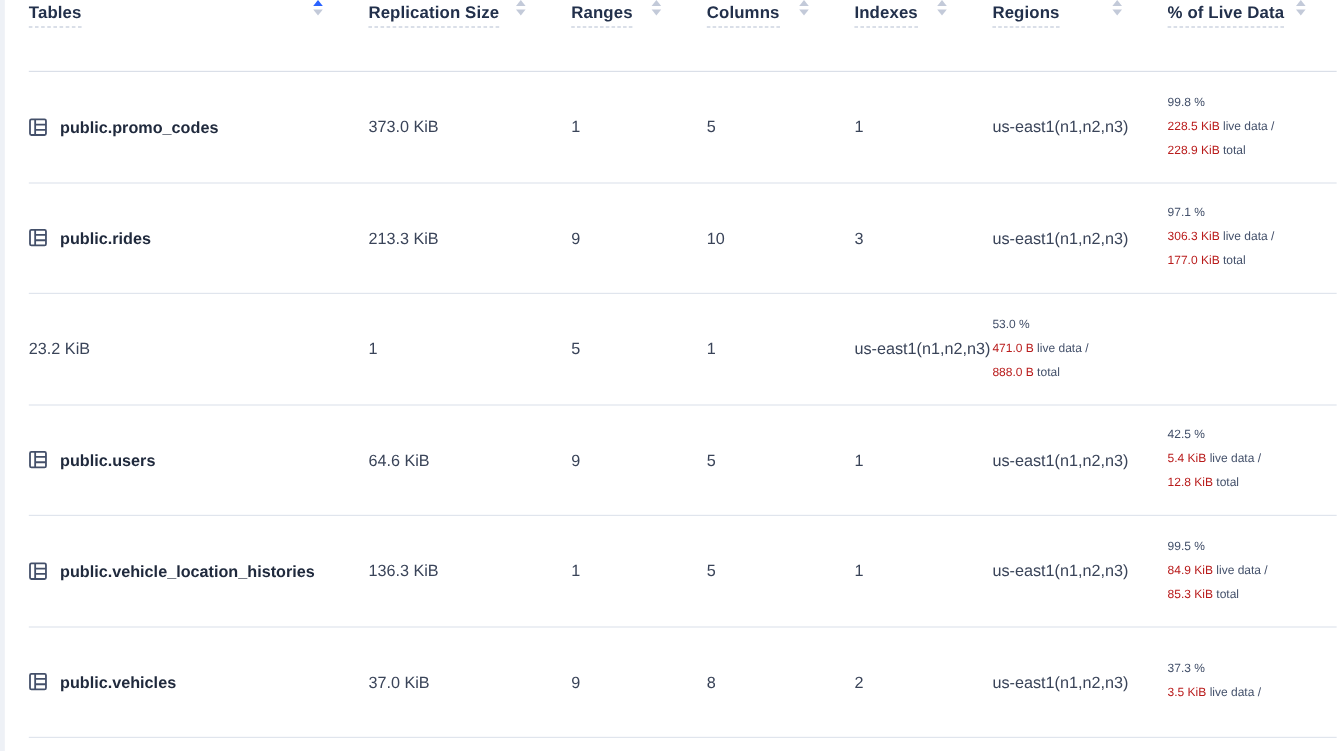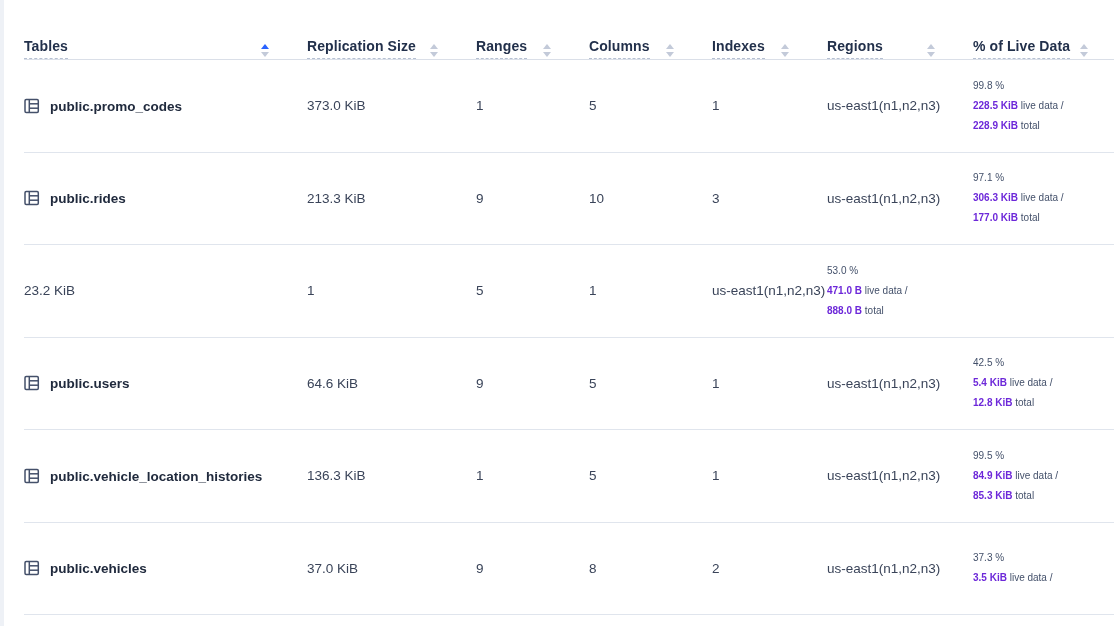--- a/index.html
+++ b/index.html
@@ -12,39 +12,39 @@
 
   .grid { margin-left:24px; width:1090px; }
   .thead, .tr {
     display:grid;
     grid-template-columns:283px 169px 113px 123px 115px 146px 141px;
     align-items:center;
   }
   .thead { height:60px; border-bottom:1px solid #dadfe8; }
   .tr { height:92.5px; border-bottom:1px solid #e0e5ed; }
 
-  .th { display:flex; align-items:flex-end; padding-right:38px; height:100%; cursor:pointer;gap:10px; }
+  .th { display:flex; align-items:flex-start; padding-right:38px; height:100%; cursor:pointer;gap:10px; }
   .th:last-child { }
   .th-label {
     font-size:14px; font-weight:700; color:#22304b; letter-spacing:.1px;
     border-bottom:1px dashed #b6c0d2; padding-bottom:4px; margin-top:2px; white-space:nowrap;
   }
   .sort { display:inline-flex; flex-direction:column; margin-left:auto; padding-bottom:2px; }
   .tri { width:0; height:0; border-left:4px solid transparent; border-right:4px solid transparent; }
   .tri.up   { border-bottom:5px solid #c3cad9; margin-bottom:3px; }
   .tri.down { border-top:5px solid #c3cad9; }
   .sort.asc-active .tri.up { border-bottom-color:#2962ff; }
 
   .td { font-size:13.5px; color:#3a4459; }
   .td-name { display:flex; align-items:flex-end; gap:10px; }
   .ticon { display:inline-flex; width:16px; height:16px; flex:0 0 16px; }
   .tname { font-weight:700; color:#202a3d; font-size:13.5px; cursor:pointer; white-space:nowrap; }
 
   .td-live { line-height:20px; font-size:10px; color:#43506a; }
-  .td-live .b { font-weight:700; color:#6d28d9; }
+  .td-live .b { font-weight:400; color:#b91c1c; }
 </style>
 </head>
 <body>
 
 <div class="page-gutter"></div>
 
 <div class="grid">
 
   <div class="thead">
     <div class="th">

